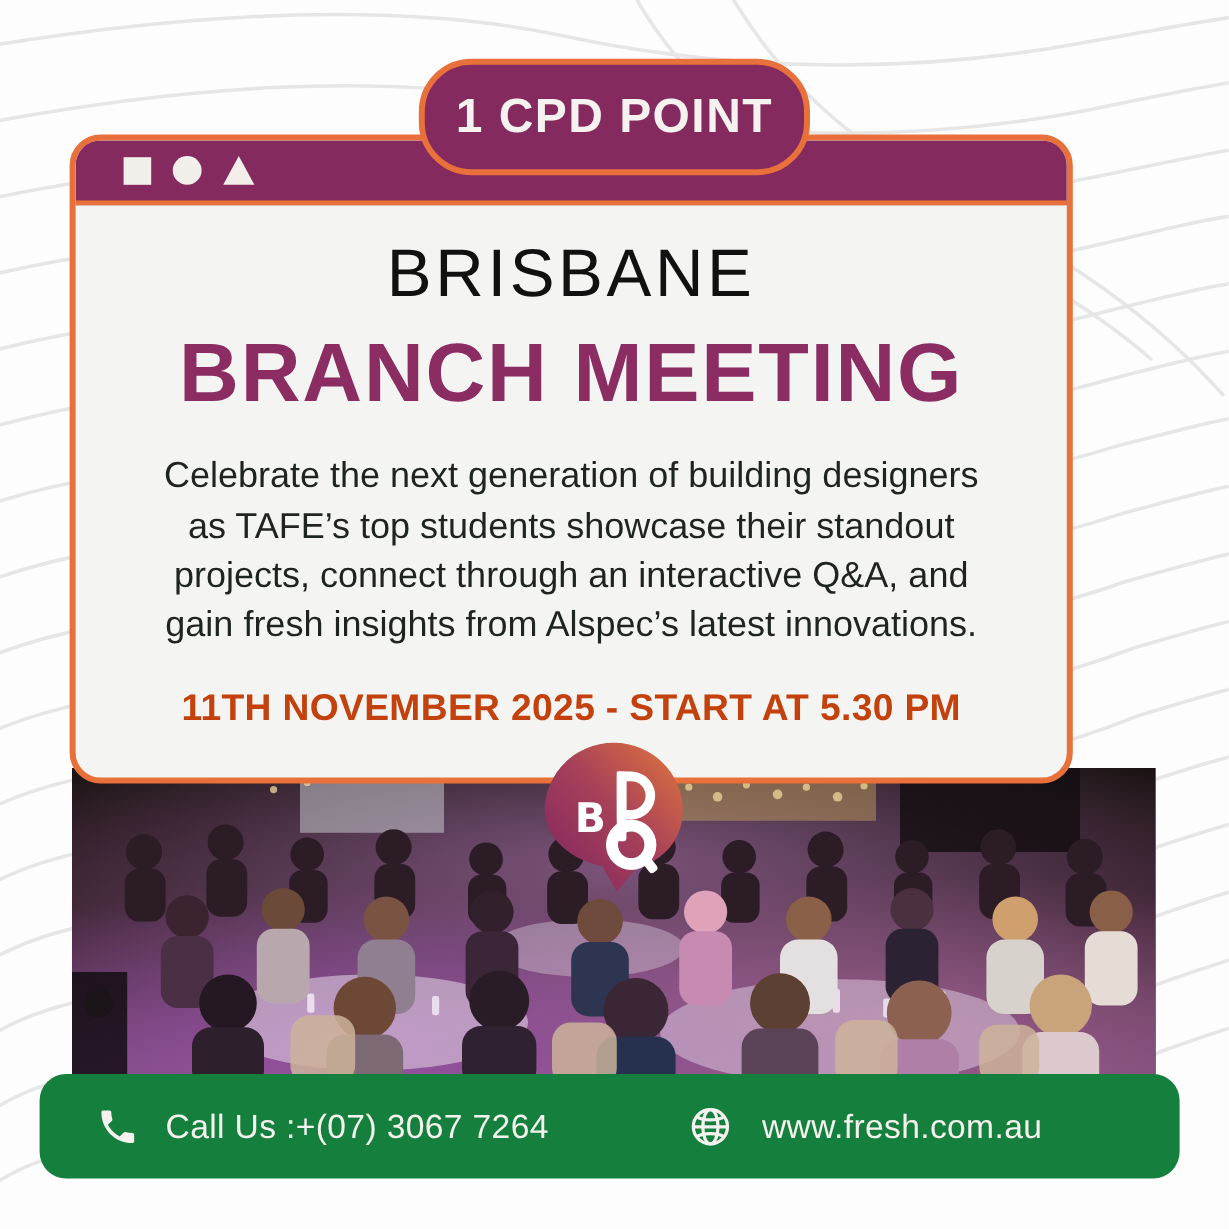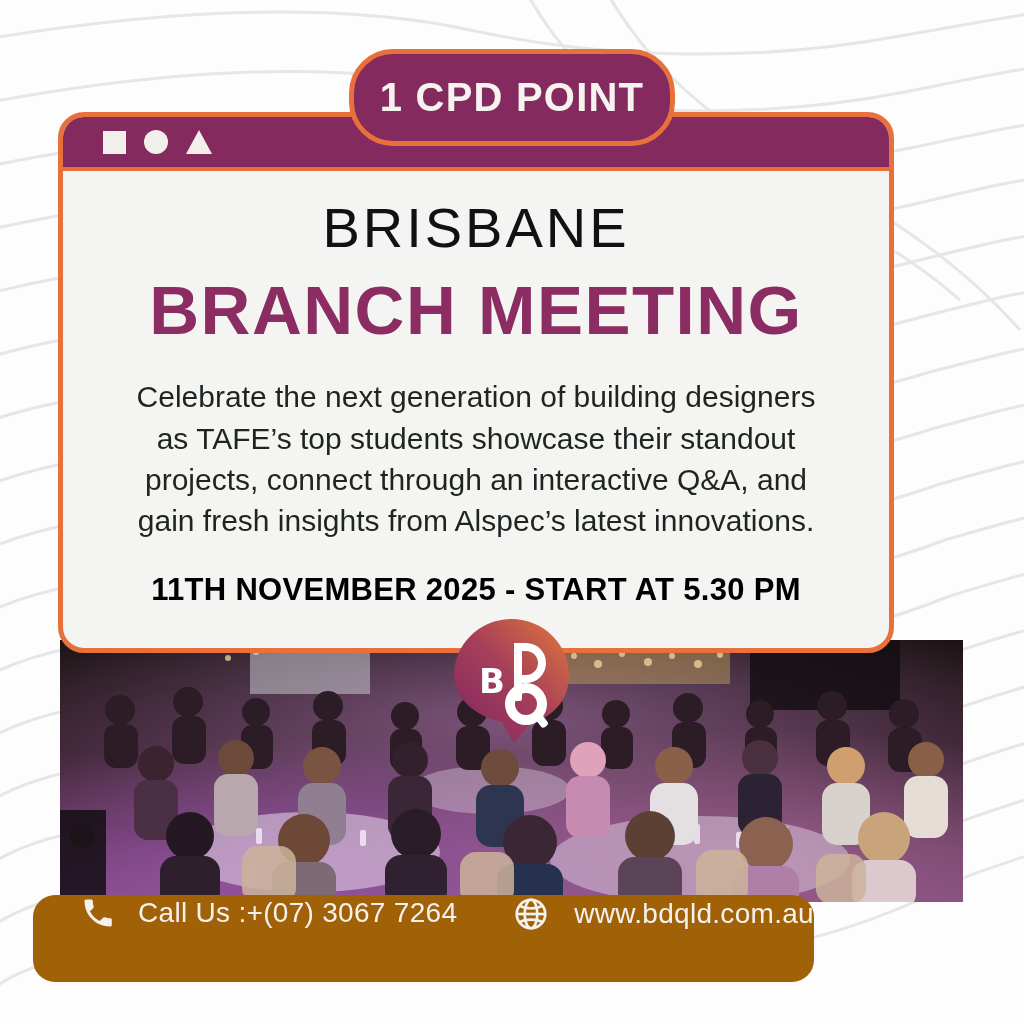--- a/index.html
+++ b/index.html
@@ -113,21 +113,21 @@
     font-size: 30px;
     font-weight: 300;
     color: #1E2420;
     line-height: 1.38;
   }
 
   #datetime {
     margin-top: 30px;
     font-size: 31px;
     font-weight: bold;
-    color: #000000;
+    color: #c2410c;
     letter-spacing: 0.3px;
   }
 
   
   #photo {
     position: absolute;
     left: 60px;
     top: 640px;
     width: 903px;
     height: 262px;
@@ -145,26 +145,26 @@
     width: 119px;
     height: 128px;
     z-index: 7;
   }
 
   
   #footer {
     position: absolute;
     left: 33px;
     top: 895px;
-    width: 781px;
+    width: 950px;
     height: 87px;
-    background: #a16207;
+    background: #15803d;
     border-radius: 22px;
     display: flex;
-    align-items: flex-start;
+    align-items: center;
     z-index: 8;
   }
   #footer-phone {
     display: flex;
     align-items: center;
     gap: 22px;
     padding-left: 47px;
     width: 540px;
   }
   #footer-web {
@@ -402,17 +402,17 @@
     <div id="footer-web">
       <span class="footer-icon">
         <svg width="38" height="38" viewBox="0 0 24 24" fill="none" stroke="#F4F1EE" stroke-width="1.7" aria-hidden="true">
           <circle cx="12" cy="12" r="9"></circle>
           <ellipse cx="12" cy="12" rx="4" ry="9"></ellipse>
           <line x1="3" y1="12" x2="21" y2="12"></line>
           <path d="M4.6 6.6 C 8 9 16 9 19.4 6.6"></path>
           <path d="M4.6 17.4 C 8 15 16 15 19.4 17.4"></path>
         </svg>
       </span>
-      <span class="footer-text">www.bdqld.com.au</span>
+      <span class="footer-text">www.fresh.com.au</span>
     </div>
   </div>
 
 </div>
 
 </body></html>

